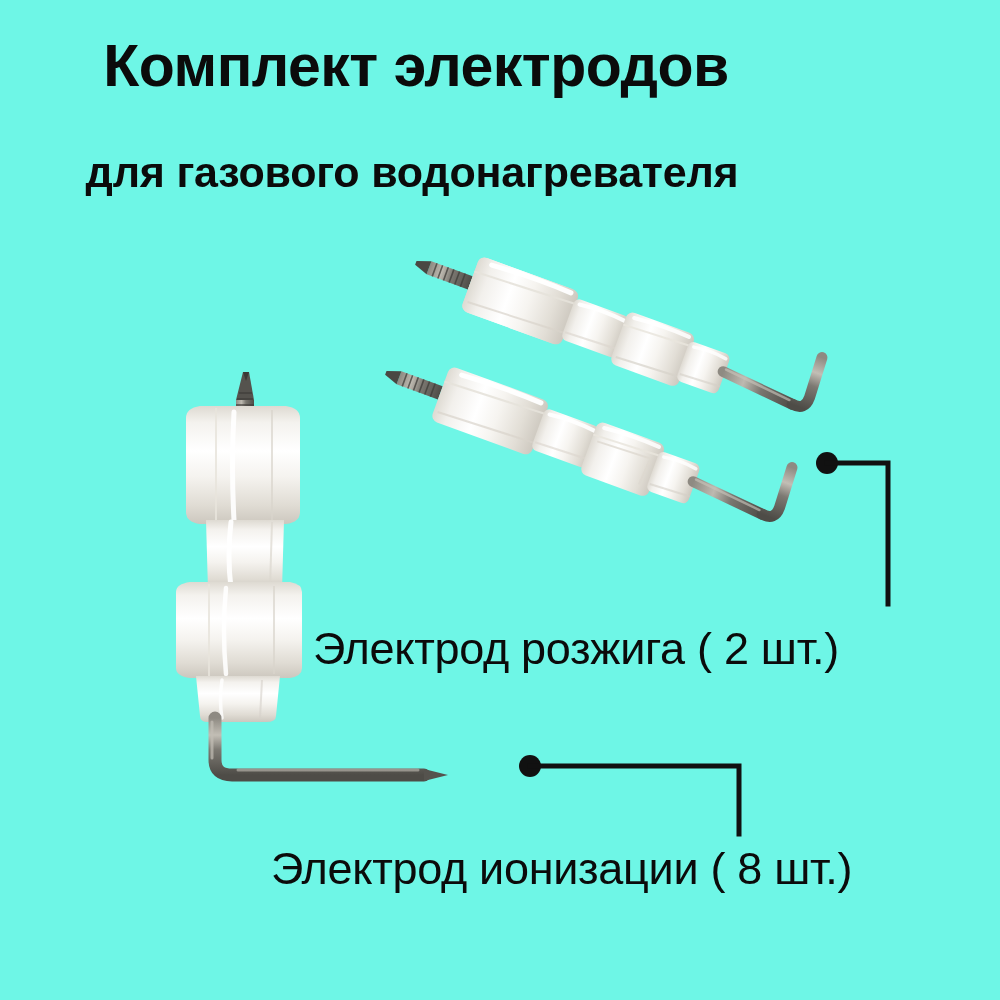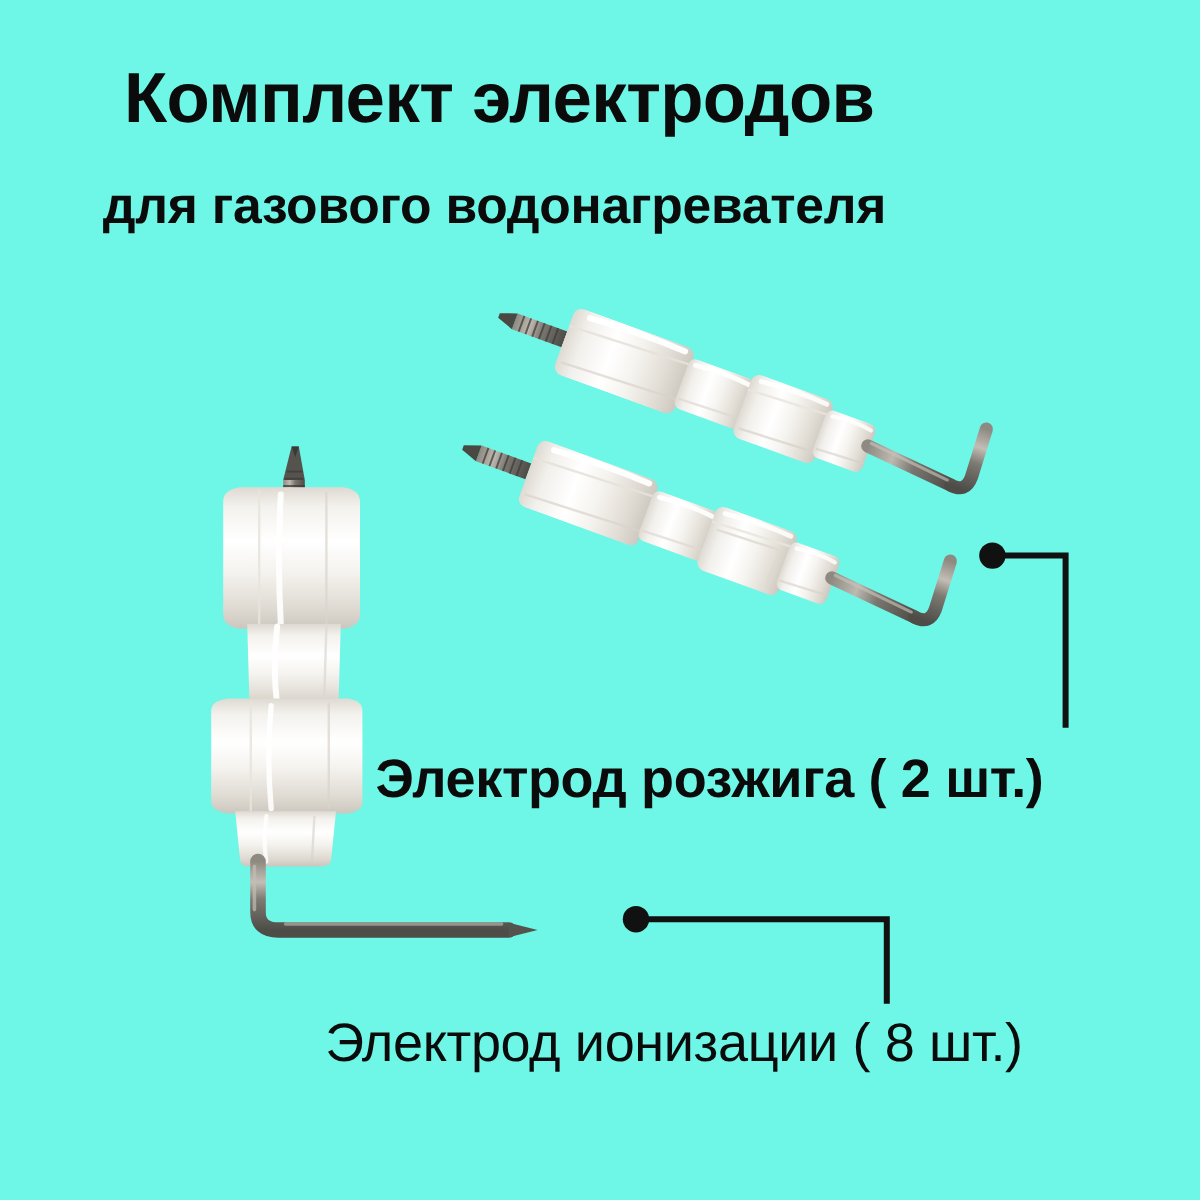--- a/index.html
+++ b/index.html
@@ -17,21 +17,21 @@
     position: relative;
     width: 1000px;
     height: 1000px;
     background: #6ef6e6;
   }
 
   
   #title {
     position: absolute;
     left: 0;
-    top: 52px;
+    top: 36px;
     width: 832px;
     text-align: center;
     font-size: 59px;
     font-weight: bold;
     letter-spacing: -0.5px;
     color: #0b0b0b;
     line-height: 1.05;
     white-space: nowrap;
   }
   #subtitle {
@@ -50,21 +50,21 @@
 
   
   .callout-label {
     position: absolute;
     font-size: 45px;
     font-weight: normal;
     color: #0b0b0b;
     white-space: nowrap;
     letter-spacing: -0.3px;
   }
-  #label-ignition { left: 313px; top: 623px; font-weight: bold; }
+  #label-ignition { left: 313px; top: 623px; }
   #label-ionization { left: 271px; top: 843px; }
 
   
   .layer {
     position: absolute;
     left: 0;
     top: 0;
     width: 1000px;
     height: 1000px;
   }

